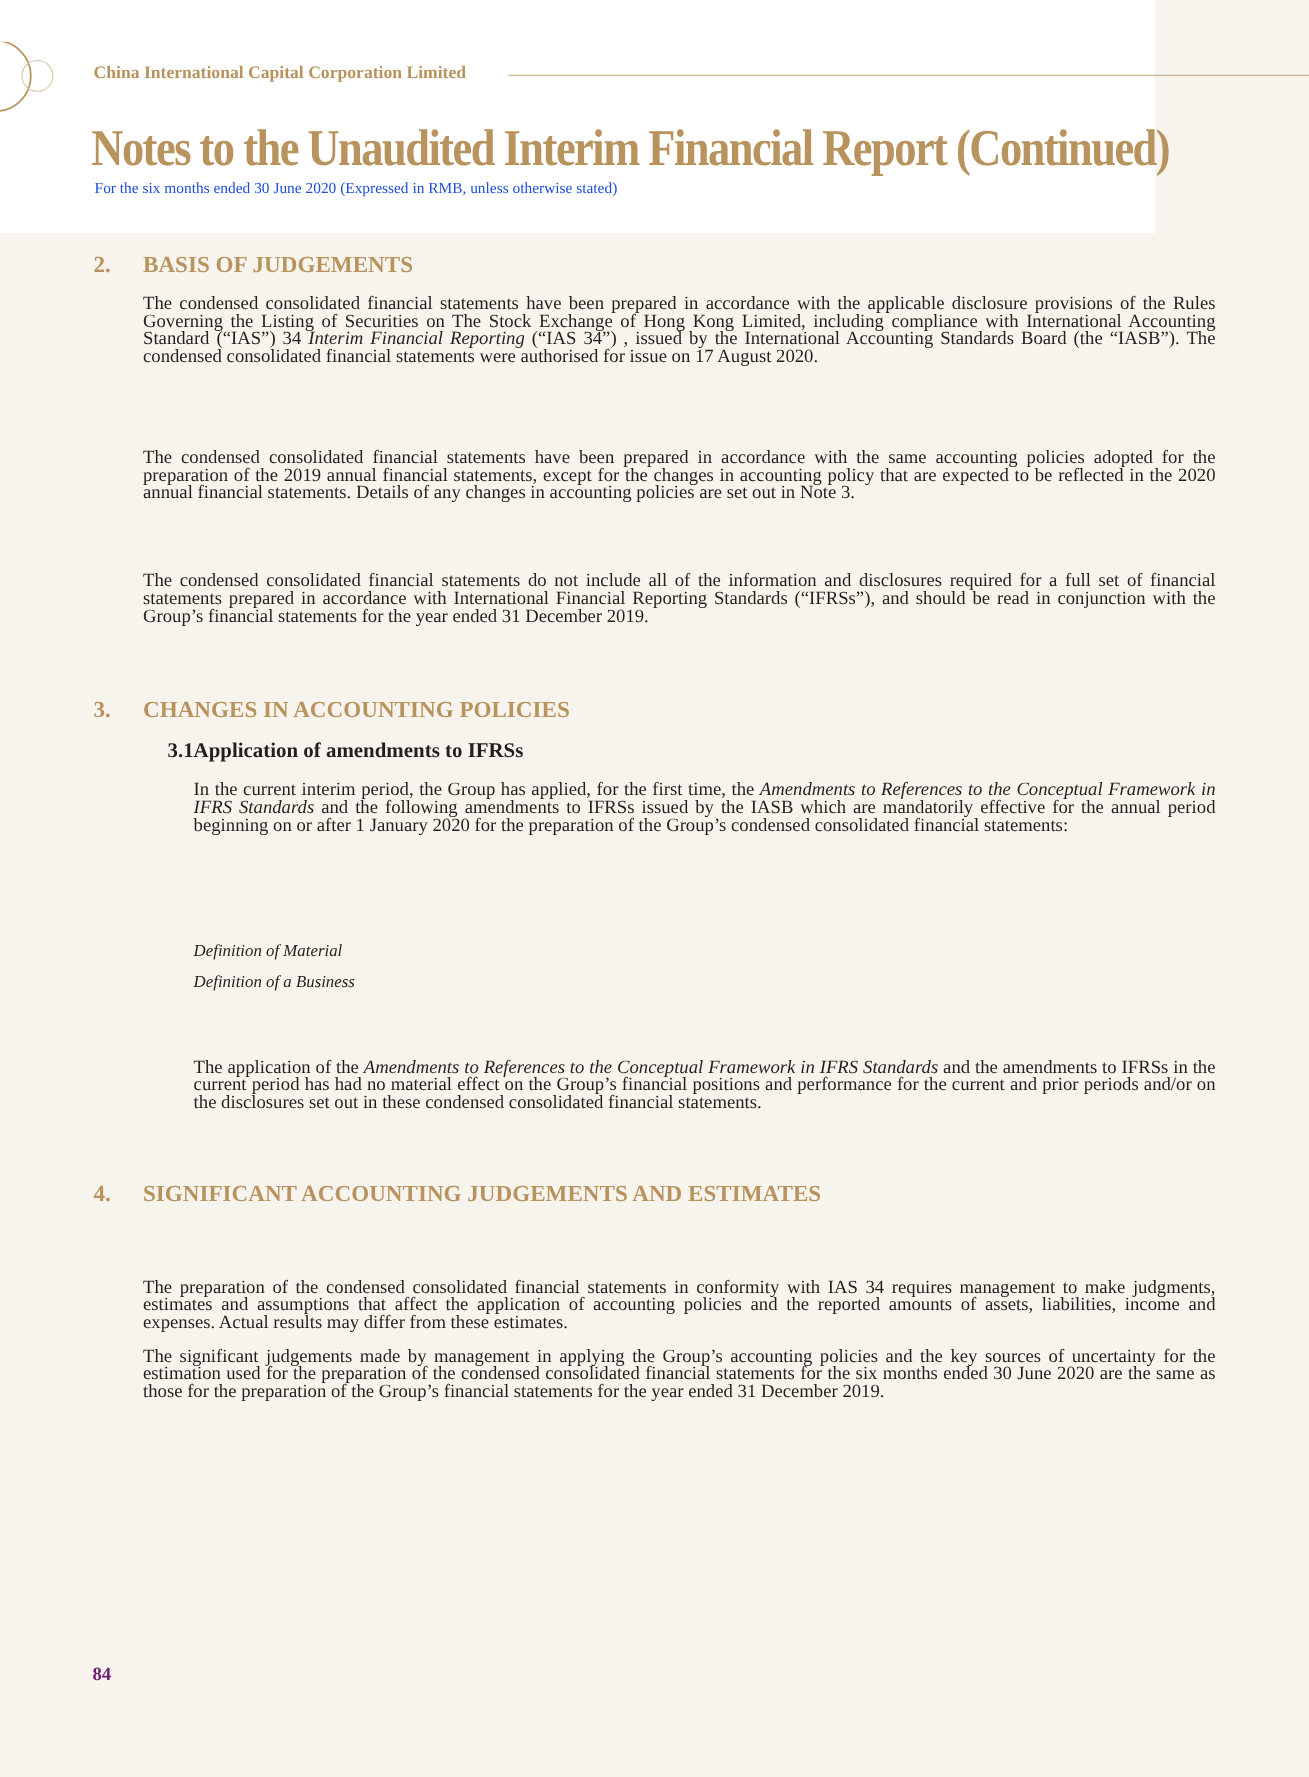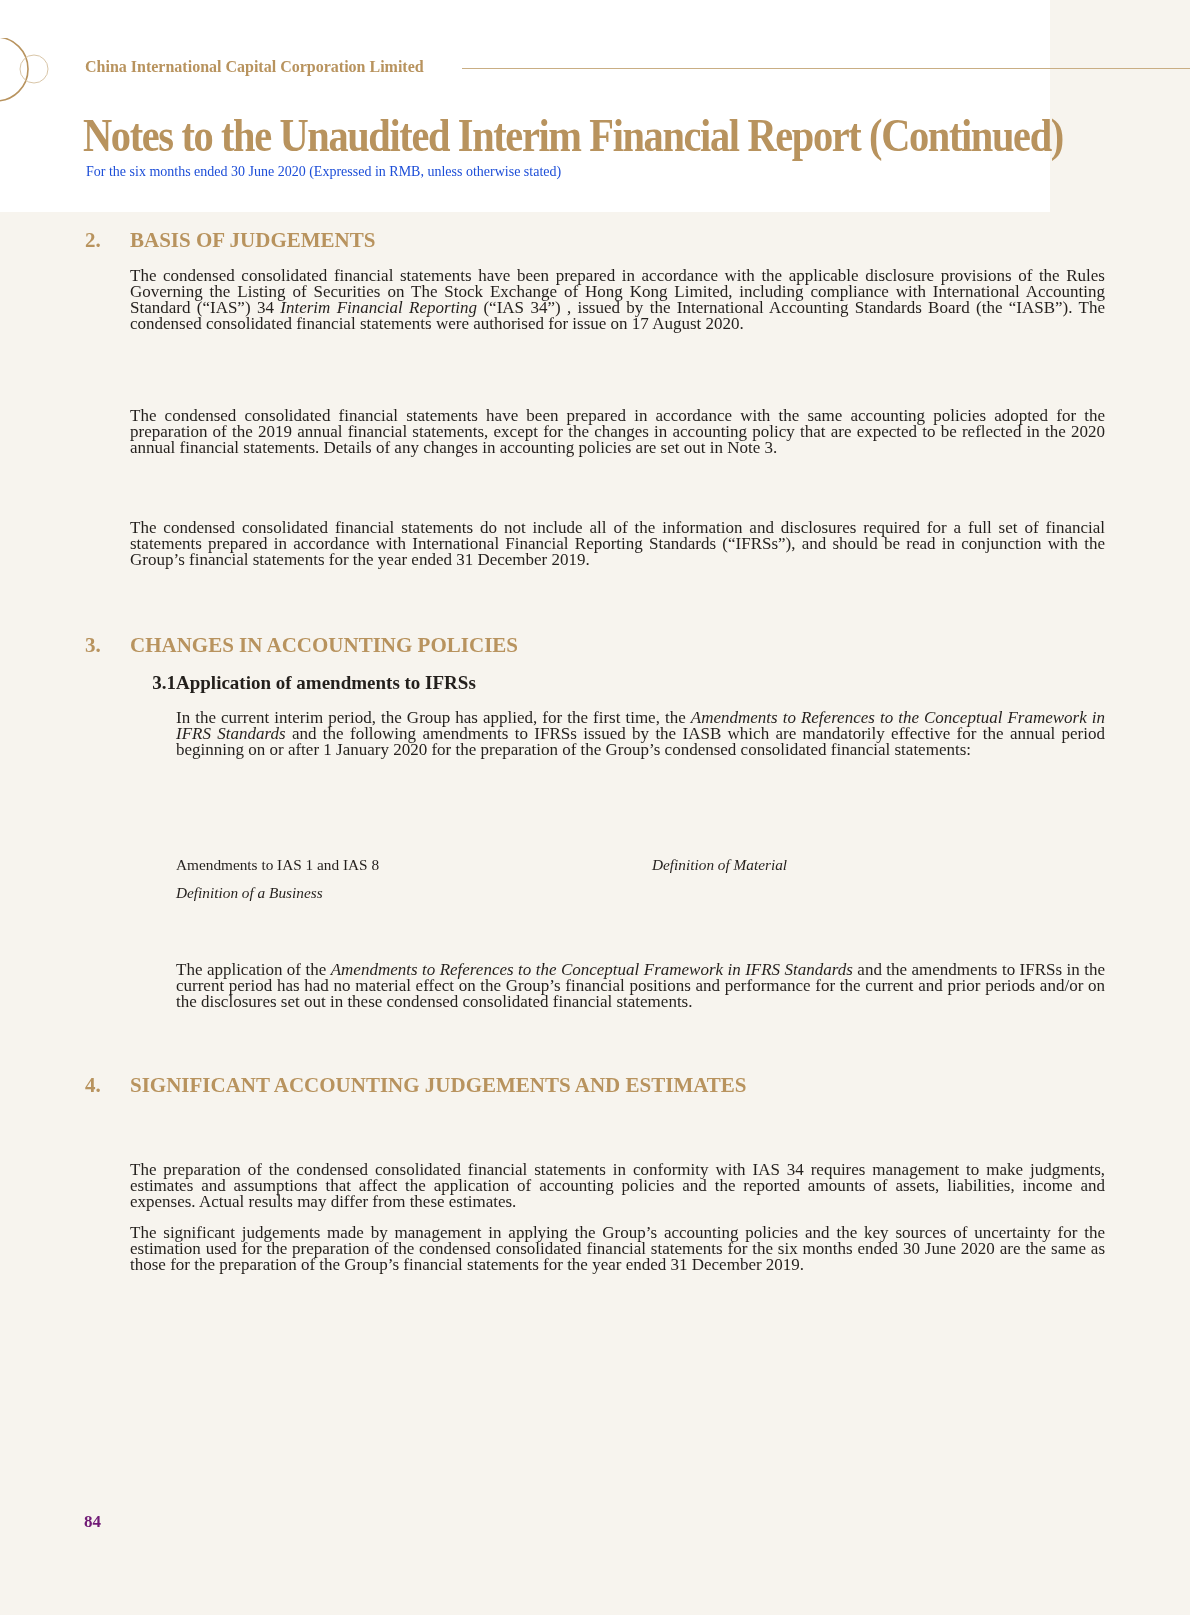--- a/index.html
+++ b/index.html
@@ -76,21 +76,20 @@
 <div class="sec-head" style="top:633px;">
   <span class="num">3.</span><span>CHANGES IN ACCOUNTING POLICIES</span>
 </div>
 <div class="sub-head" style="top:672px;">
   <span class="num">3.1</span><span>Application of amendments to IFRSs</span>
 </div>
 <p class="para l2" style="top:710px;"><span>In the current interim period, the Group has applied, for the first time, the </span><i>Amendments to References to the Conceptual Framework in IFRS Standards</i><span> and the following amendments to IFRSs issued by the IASB which are mandatorily effective for the annual period beginning on or after 1 January 2020 for the preparation of the Group’s condensed consolidated financial statements:</span></p>
 
 <div class="amend-table">
   <div class="amend-row">
-    <span class="c1">Amendments to IAS 1 and IAS 8</span>
     <span class="c2">Definition of Material</span>
   </div>
   <div class="amend-row">
     <span class="c2">Definition of a Business</span>
   </div>
 </div>
 
 <p class="para l2" style="top:962px;"><span>The application of the </span><i>Amendments to References to the Conceptual Framework in IFRS Standards</i><span> and the amendments to IFRSs in the current period has had no material effect on the Group’s financial positions and performance for the current and prior periods and/or on the disclosures set out in these condensed consolidated financial statements.</span></p>
 
 <div class="sec-head" style="top:1073px;">

